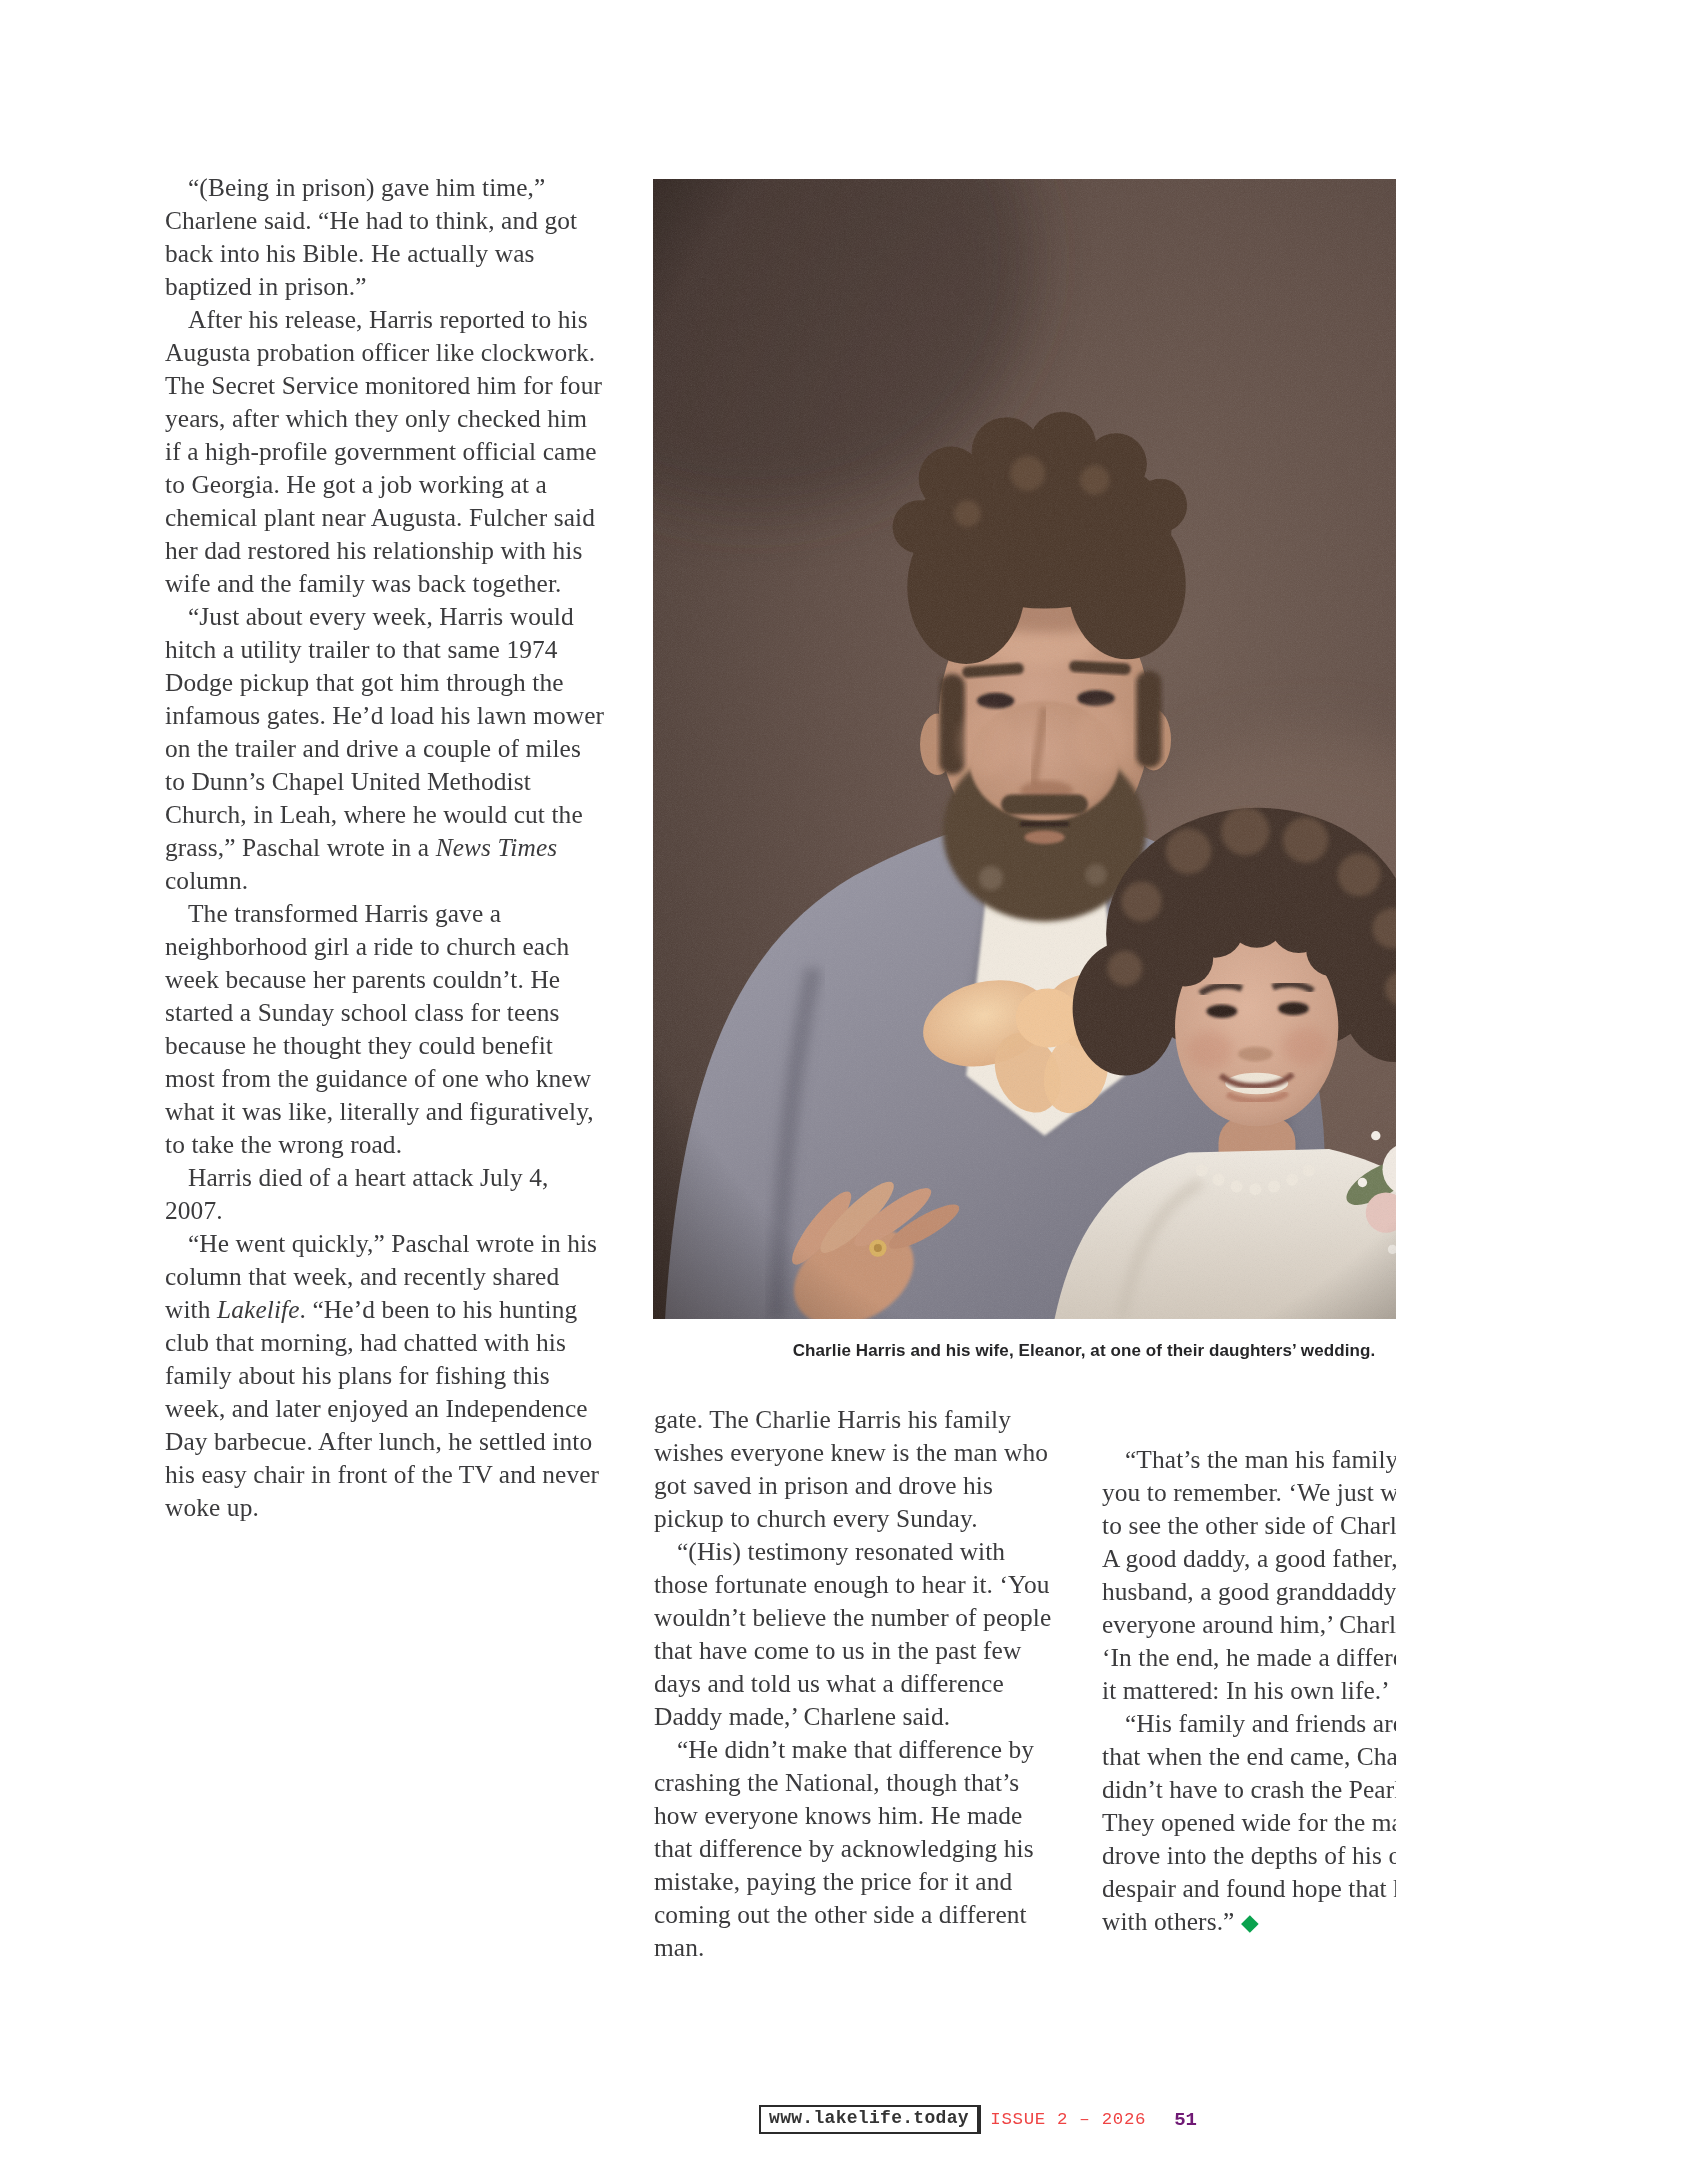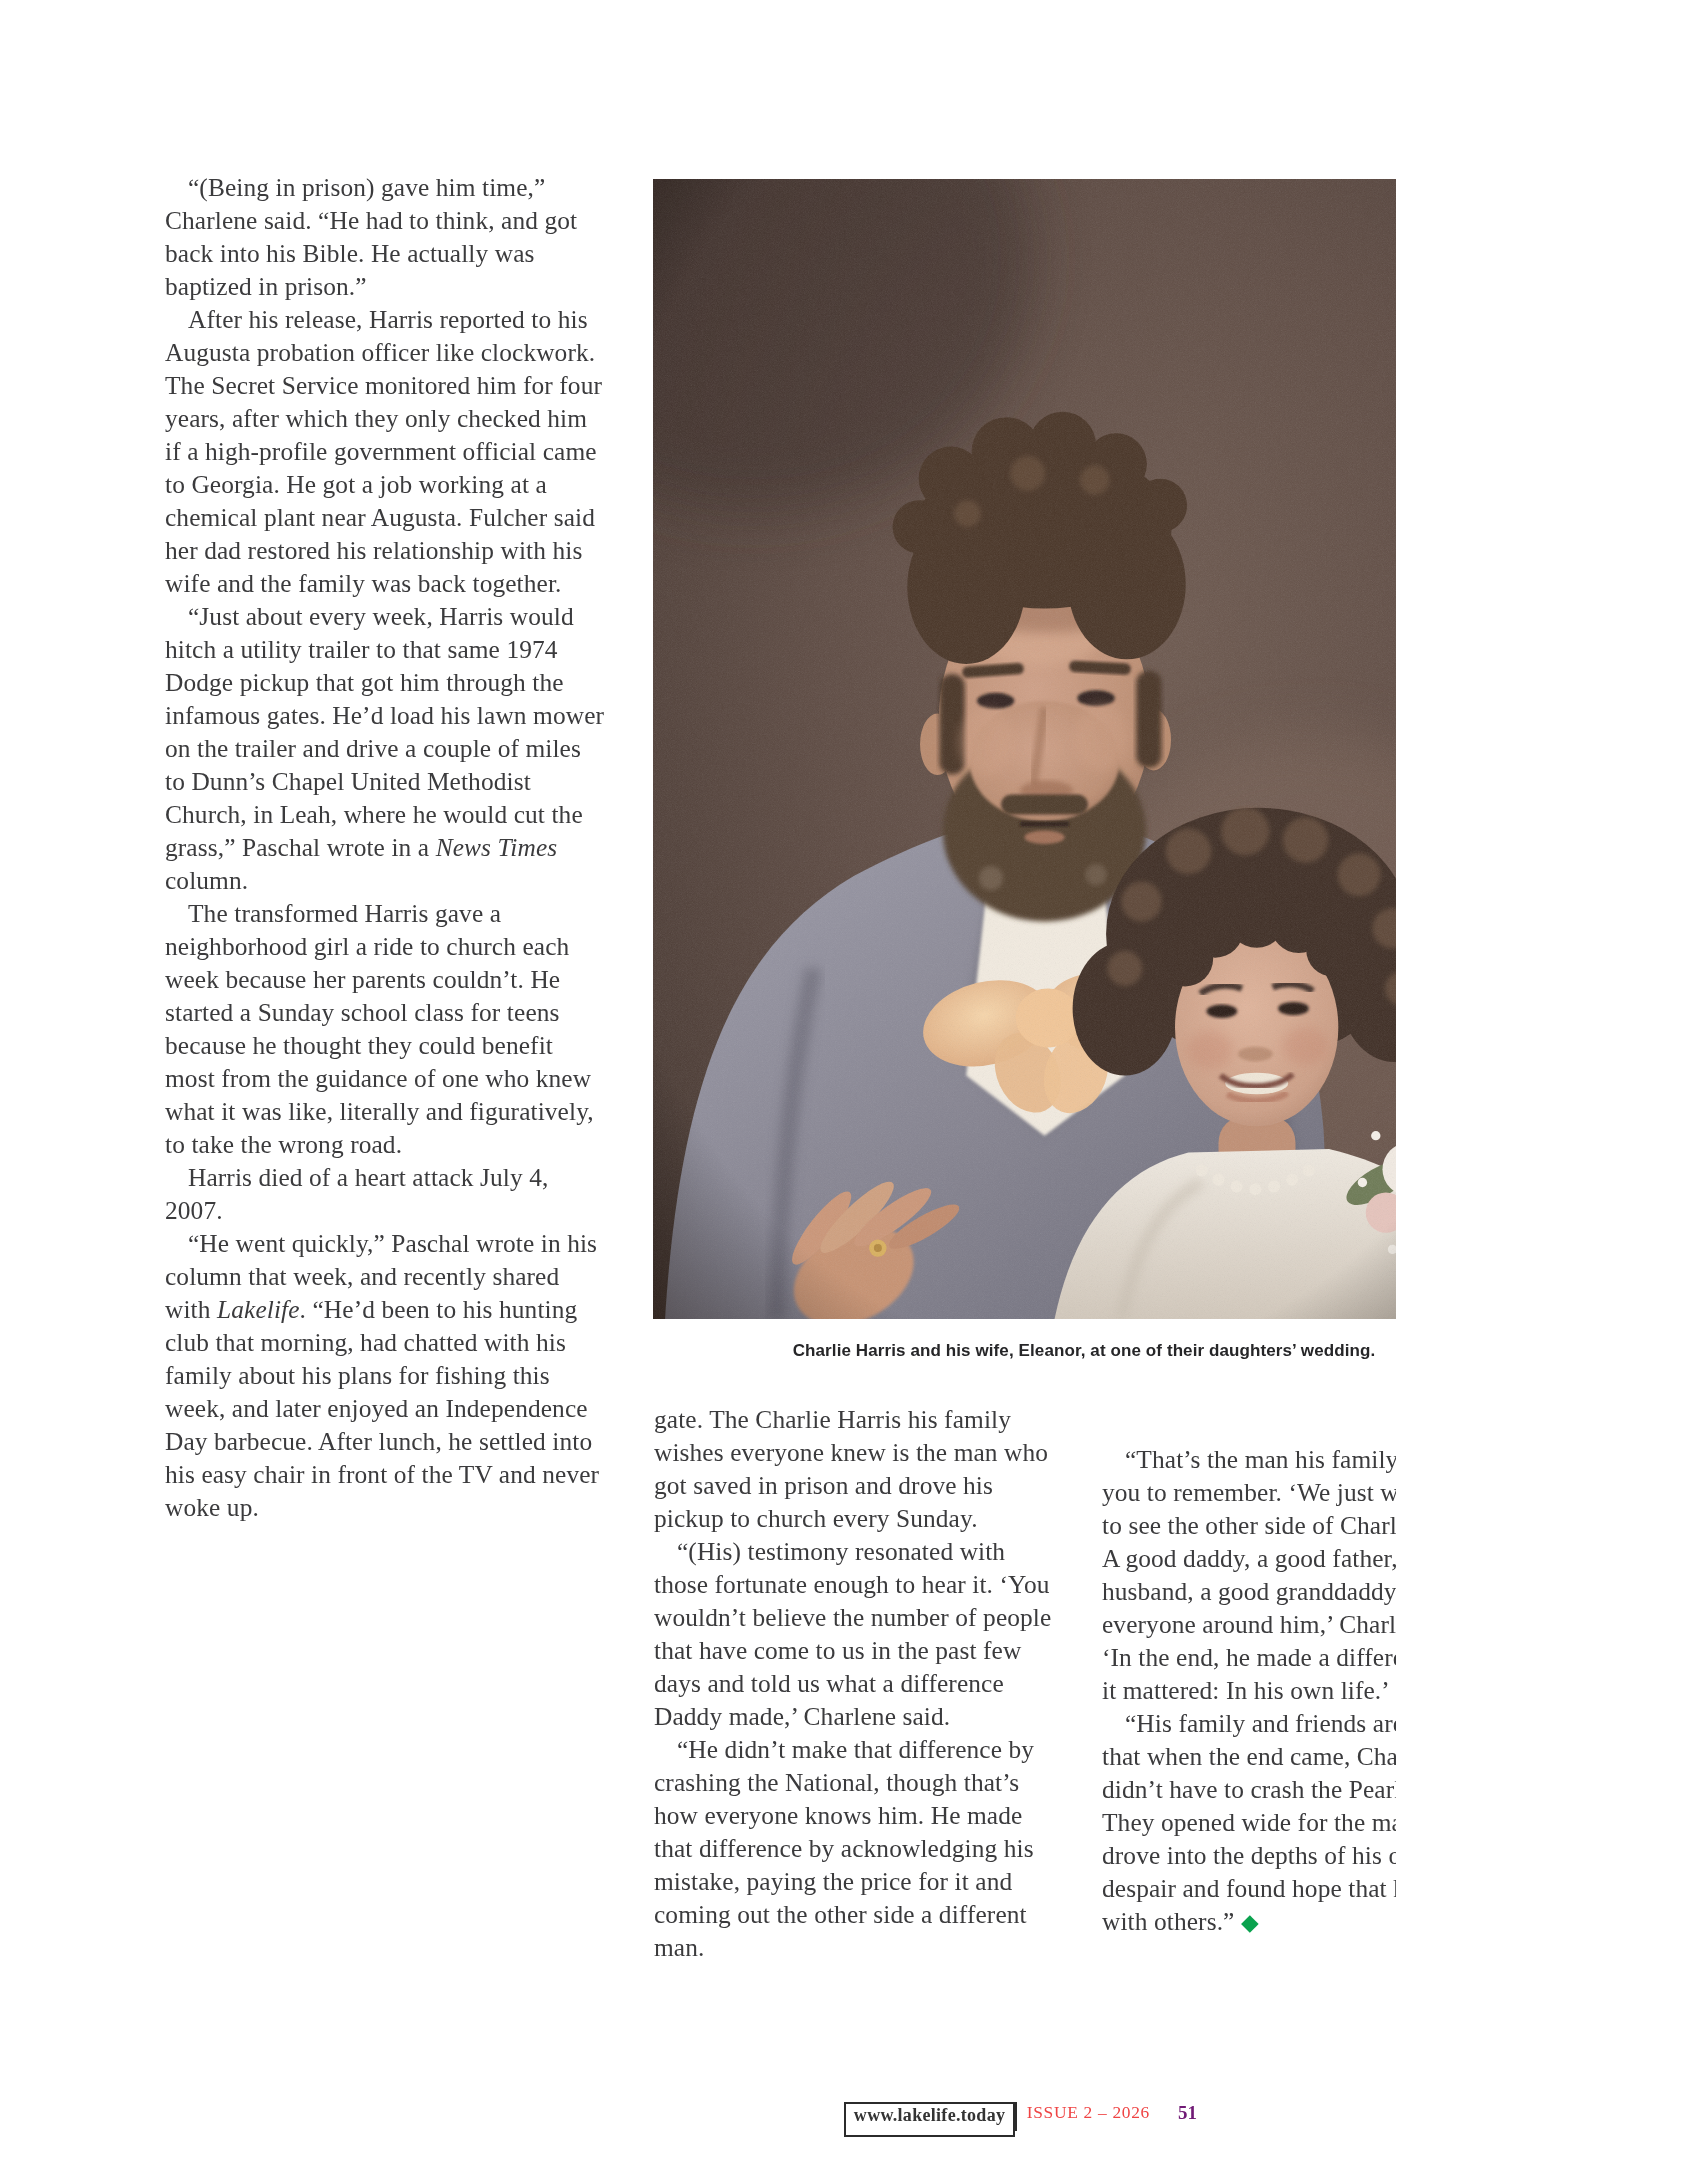--- a/index.html
+++ b/index.html
@@ -17,22 +17,22 @@
   .photo{position:absolute;left:653px;top:179px;width:862px;height:1140px;}
   .photo svg{display:block;width:100%;height:100%;}
   .caption{
     position:absolute;left:653px;top:1337px;width:862px;
     font-family:"Liberation Sans", sans-serif;font-weight:bold;font-size:17px;line-height:27px;
     color:#262628;text-align:center;letter-spacing:0.1px;
   }
   .diamond{color:#0aa24e;font-size:23px;font-style:normal;}
   .footer{
     position:absolute;top:2102px;right:199px;height:35px;
-    display:flex;justify-content:flex-end;
-    font-family:Liberation Serif, serif;color:#2b2b2b;
+    display:flex;align-items:center;justify-content:flex-end;
+    font-family:Liberation Mono, monospace;color:#2b2b2b;
   }
   .logo-box{
     border:2px solid #2b2b2b;padding:1.3px 8px 4px 8px;
     font-weight:bold;font-size:18px;letter-spacing:0.3px;color:#343434;
   }
   .footer-divider{width:2px;height:29.4px;background:#2b2b2b;margin:0 9.4px 0 0;}
   .issue{font-size:17.4px;letter-spacing:0.7px;color:#ef4444;}
   .pageno{font-size:19px;font-weight:bold;margin-left:28px;color:#701a75;}
 </style>
 </head>

